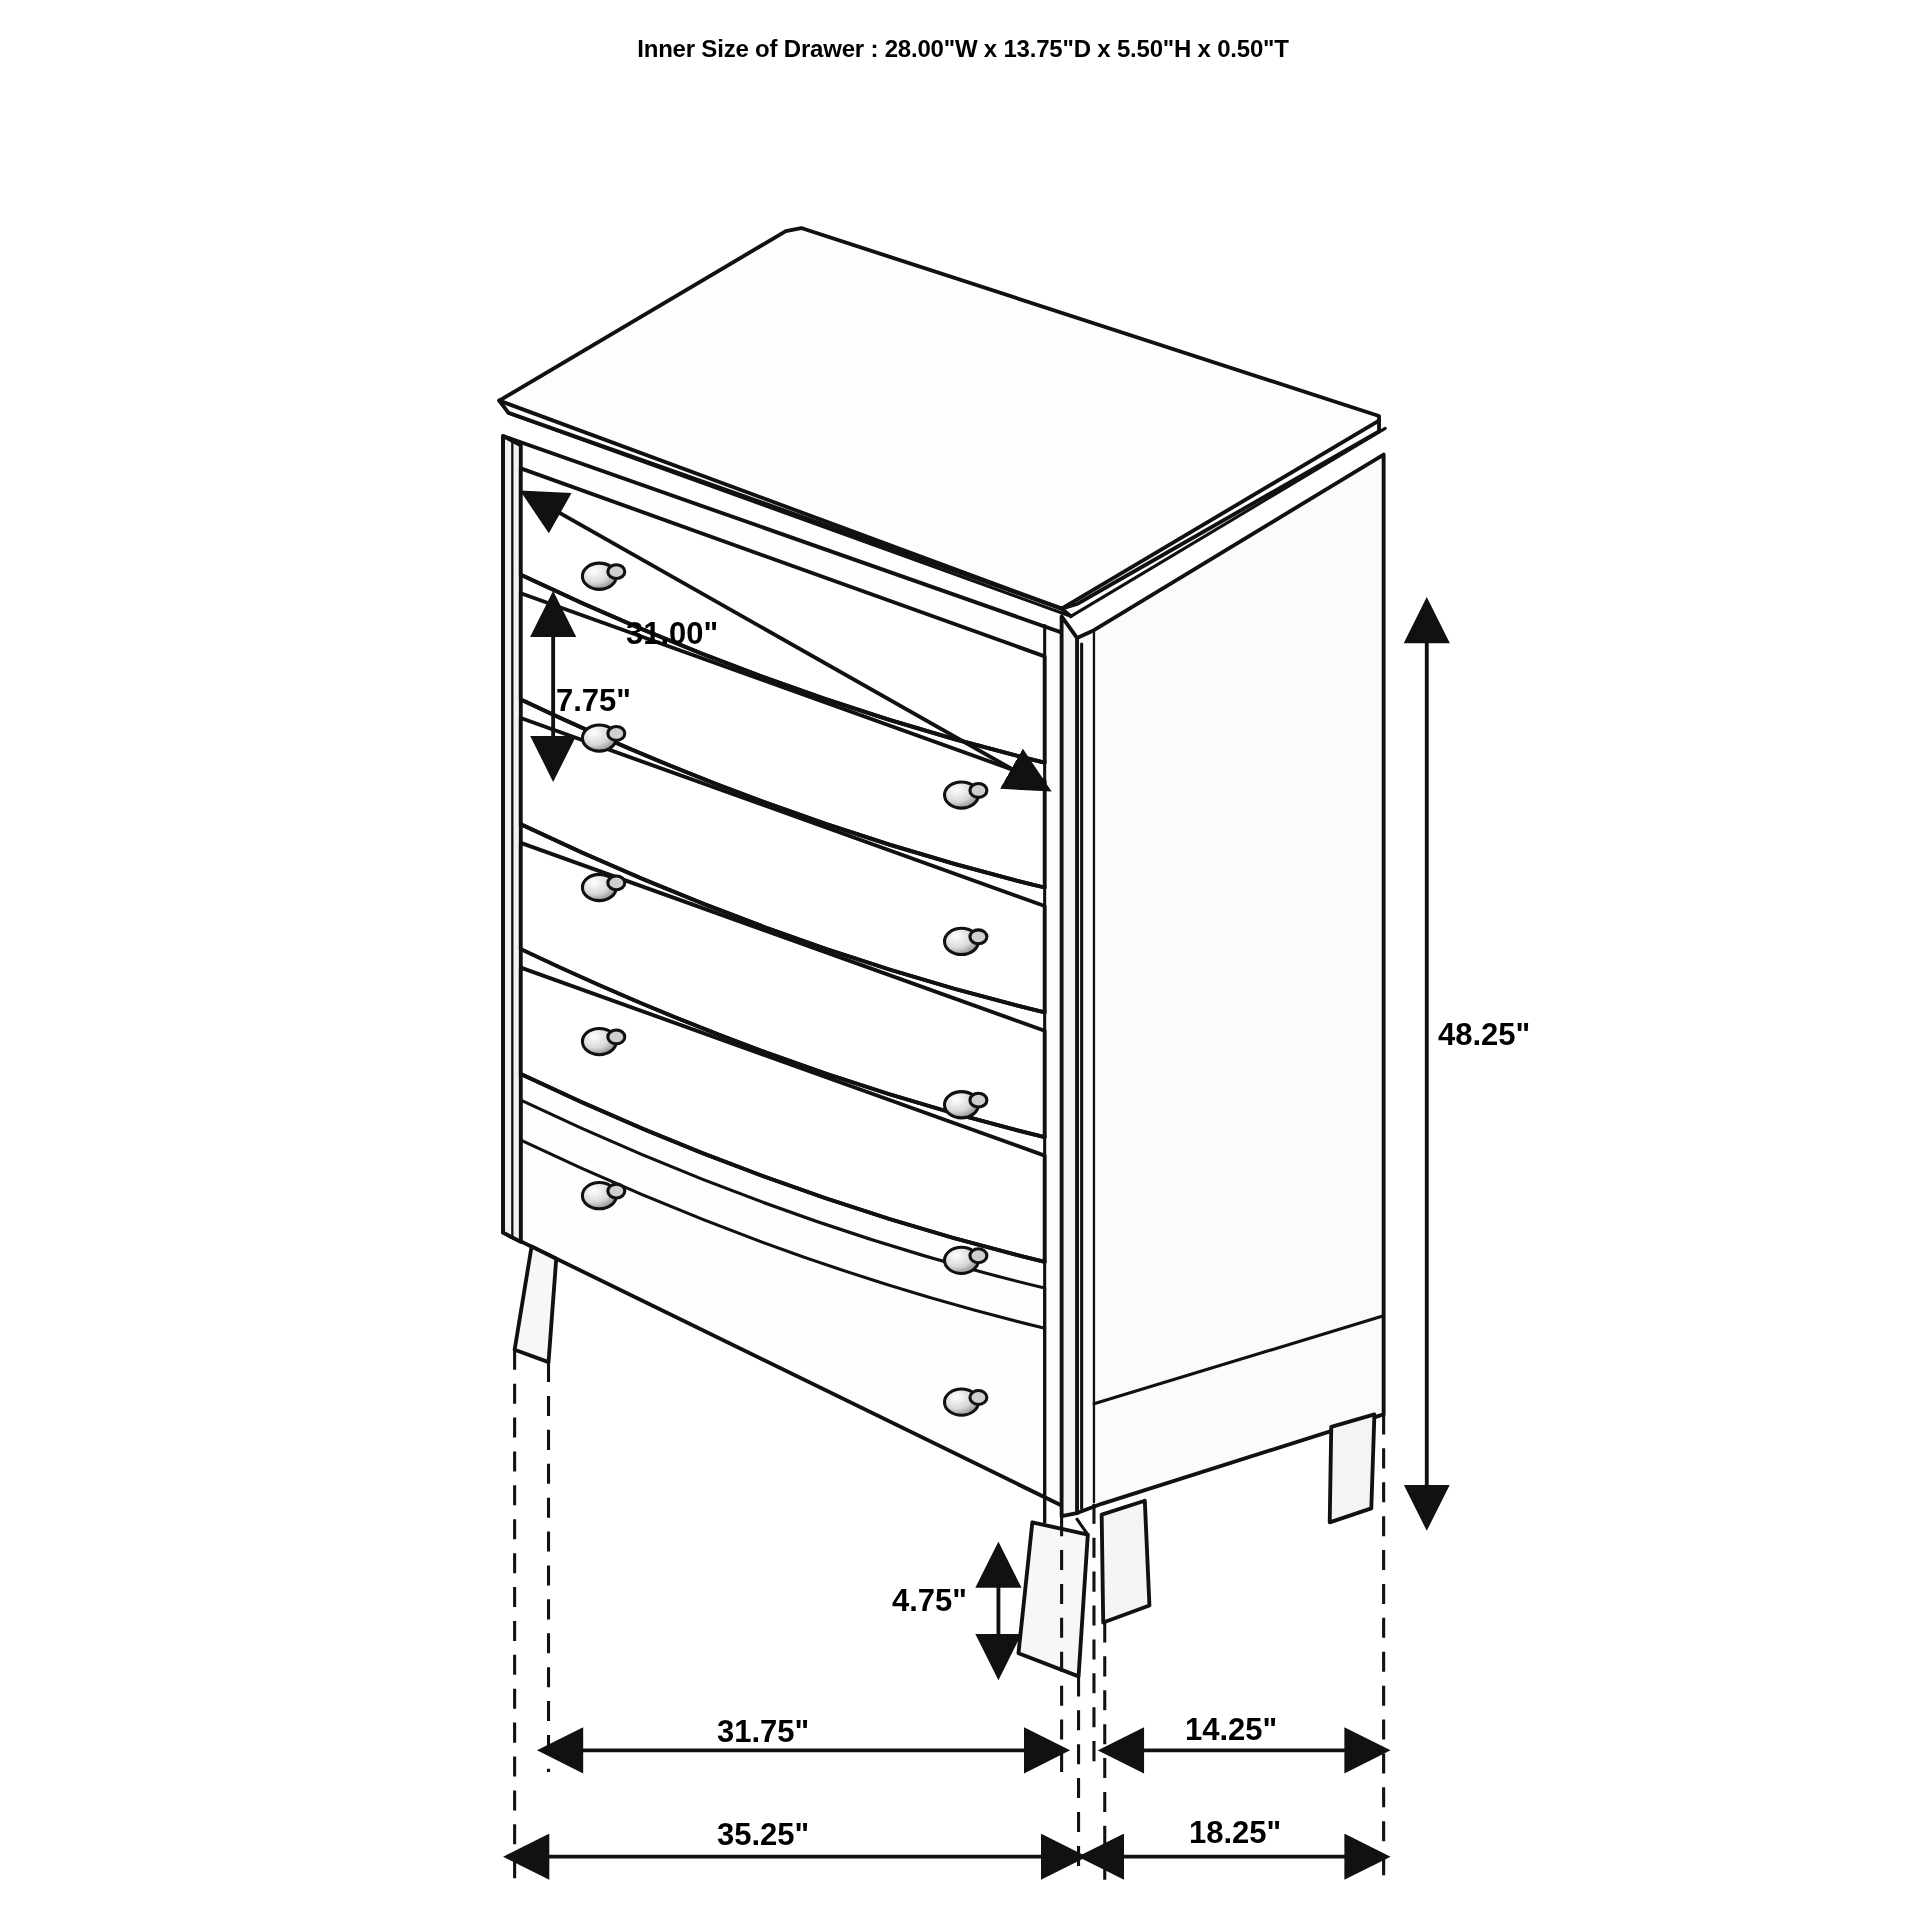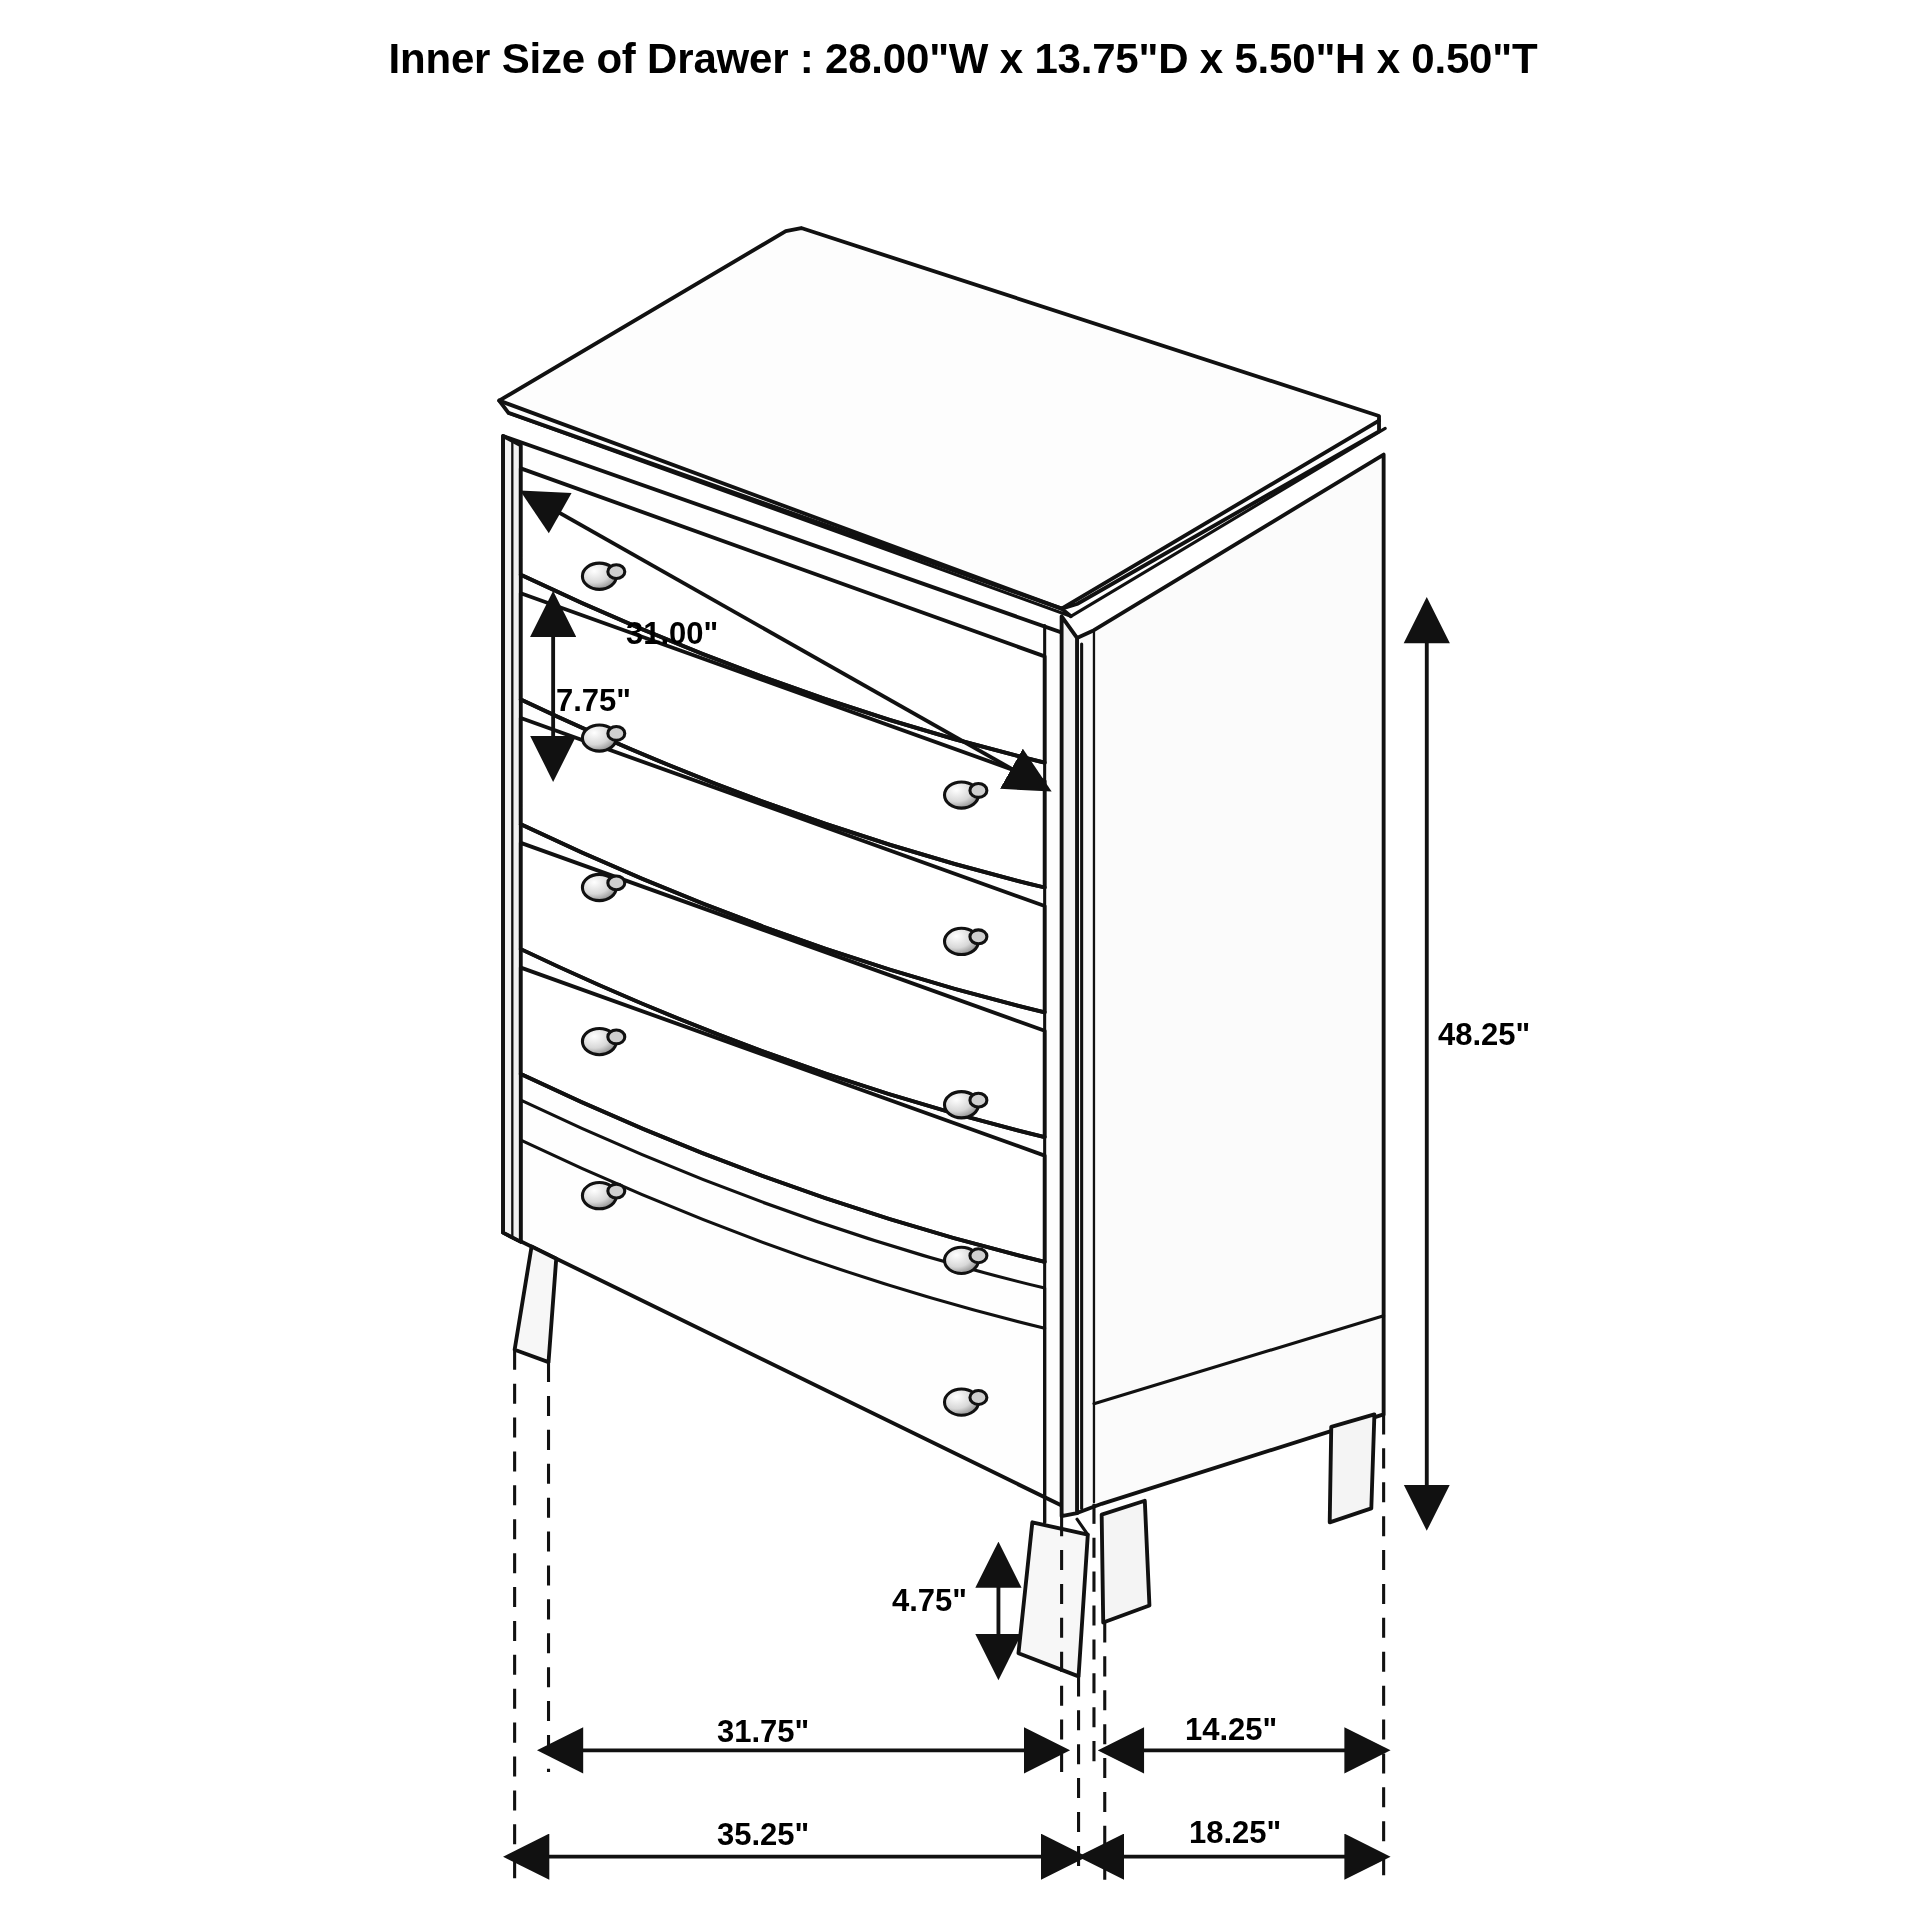--- a/index.html
+++ b/index.html
@@ -20,21 +20,21 @@
     left: 0; top: 0;
     width: 1926px;
     height: 1926px;
   }
   .title {
     position: absolute;
     top: 35px;
     left: 0;
     width: 1926px;
     text-align: center;
-    font-size: 42px;
+    font-size: 24px;
     font-weight: bold;
     letter-spacing: -0.2px;
   }
   svg.drawing {
     position: absolute;
     left: 0; top: 0;
     width: 1926px;
     height: 1926px;
   }
   .dim {

